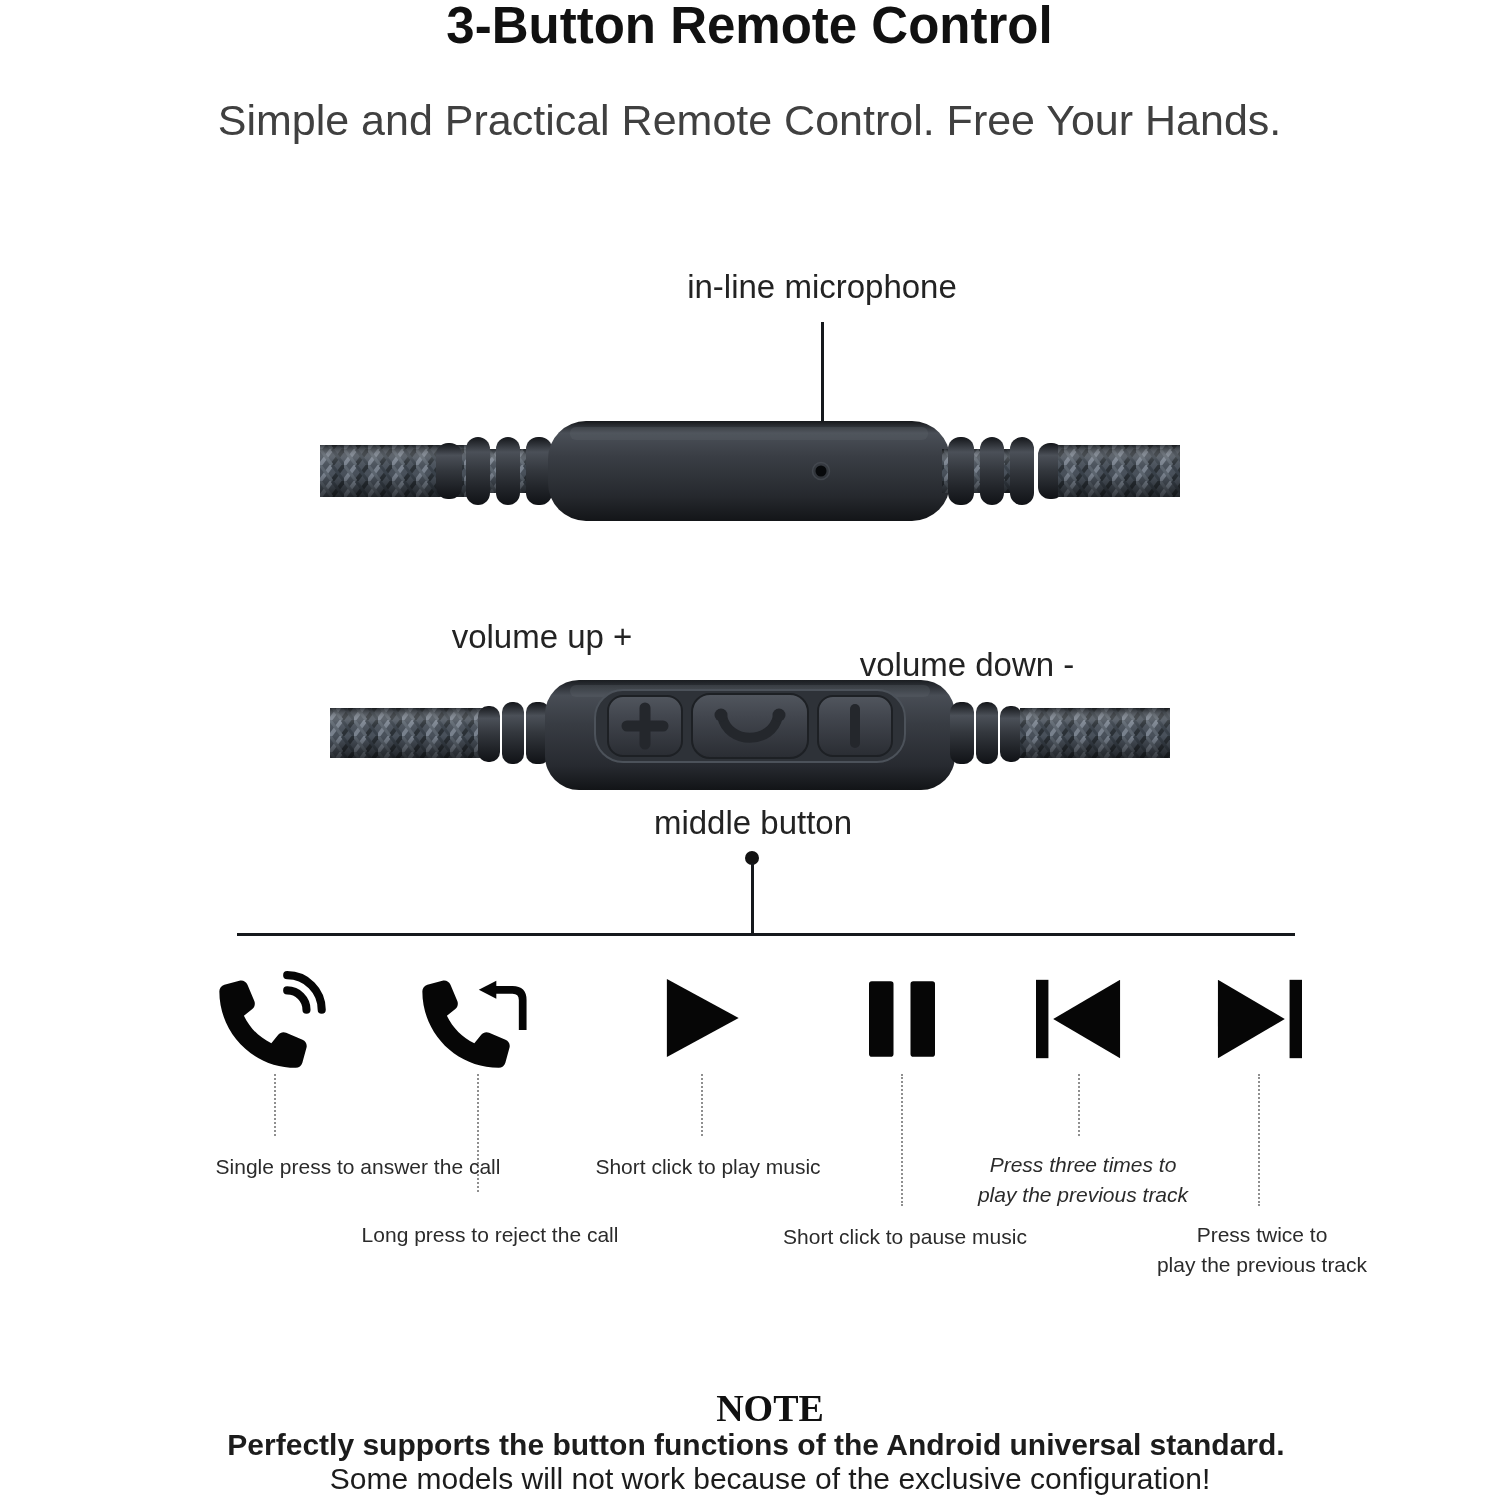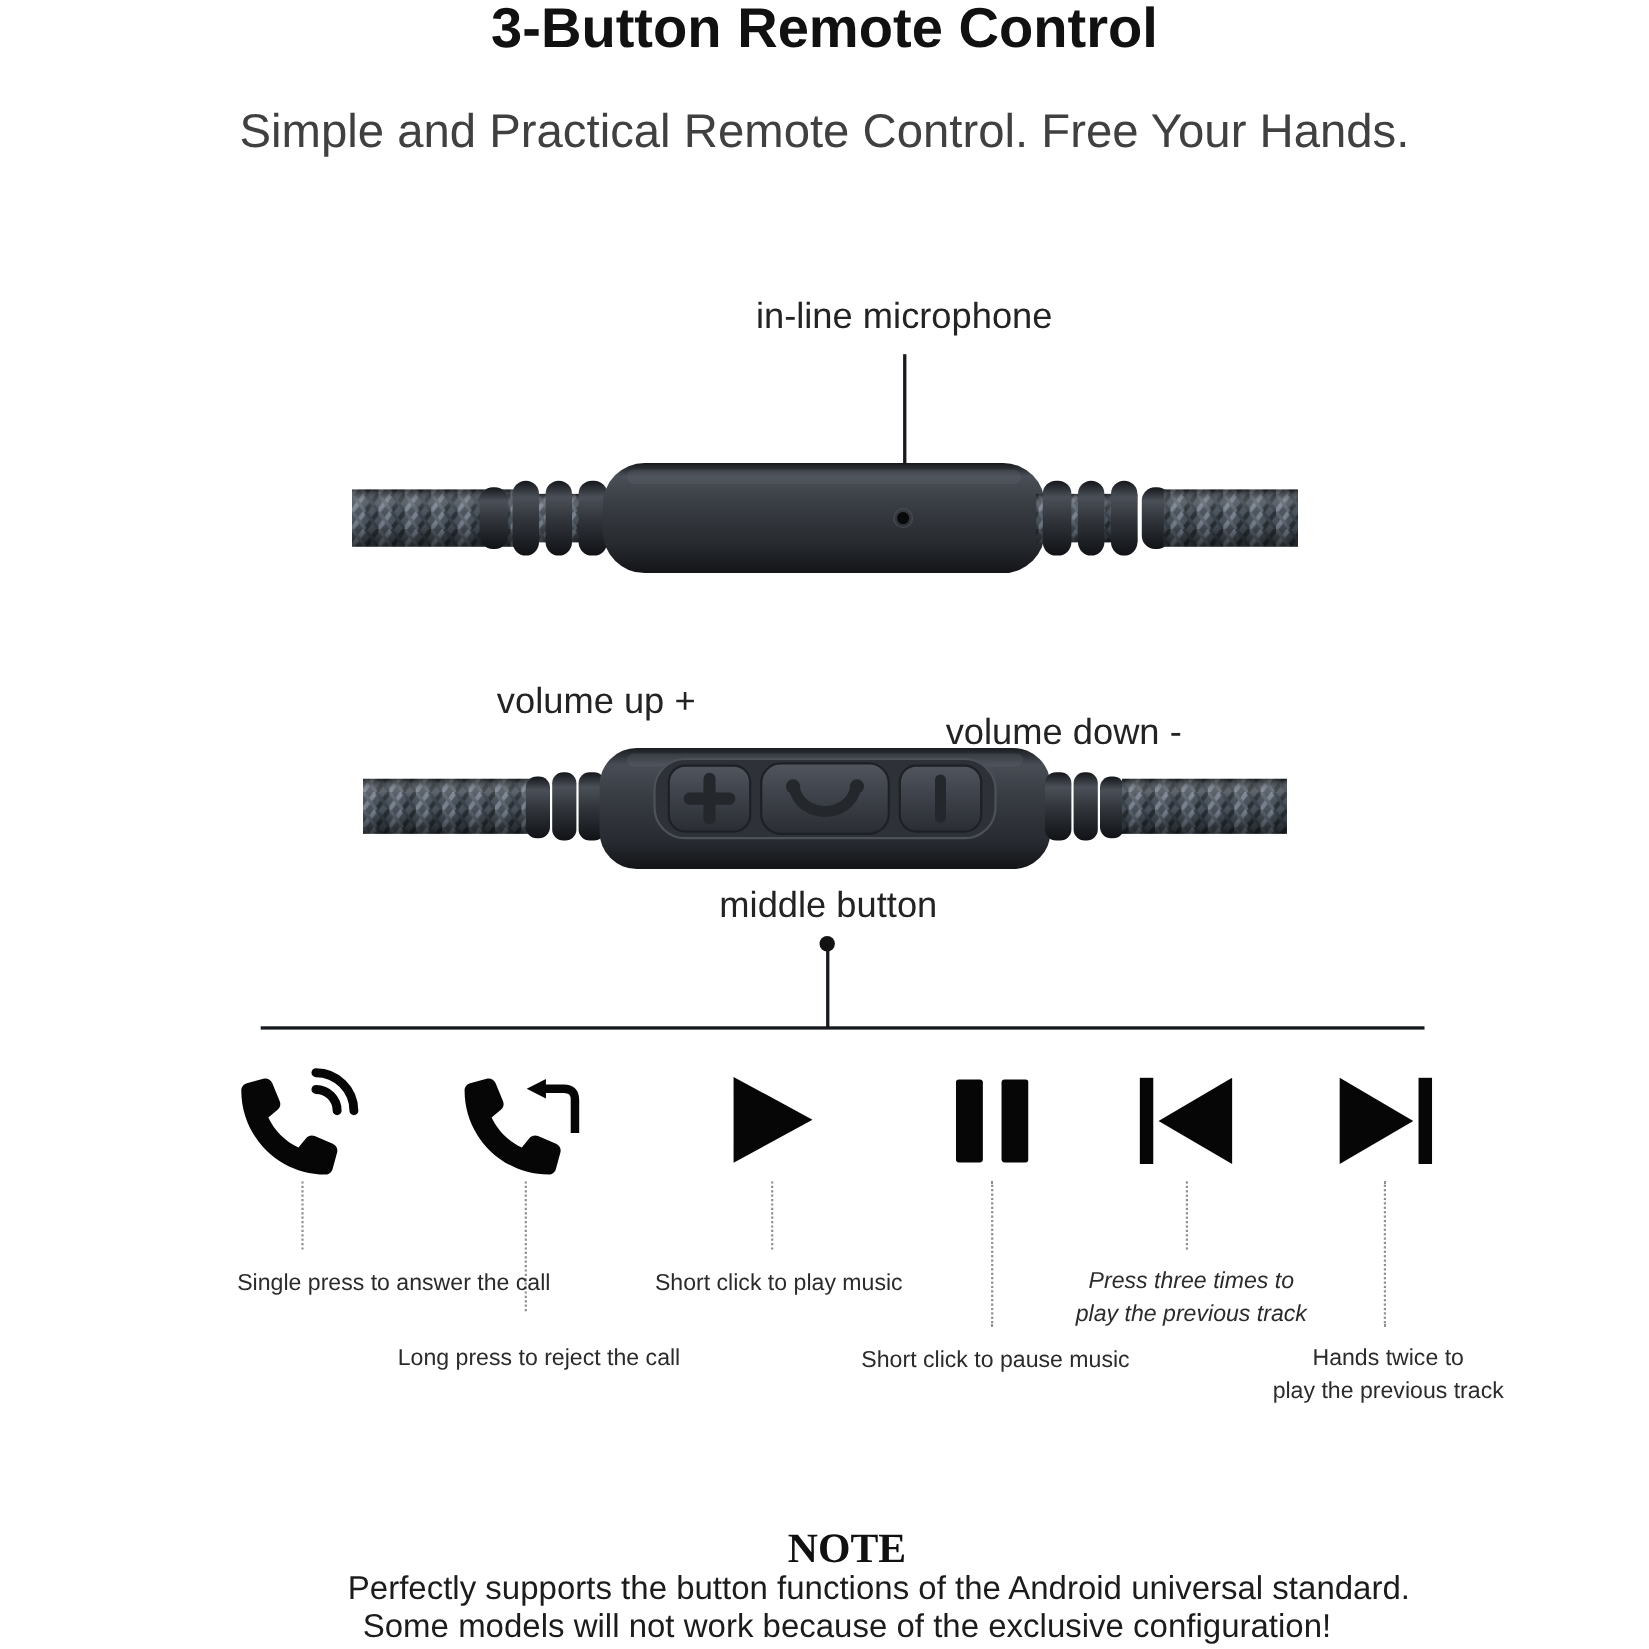--- a/index.html
+++ b/index.html
@@ -239,21 +239,21 @@
     <span>Short click to play music</span>
   </div>
   <div class="abs caption" style="left:905px;top:1222px;">
     <span>Short click to pause music</span>
   </div>
   <div class="abs caption" style="left:1083px;top:1150px;font-style:italic;">
     <span>Press three times to</span>
     <span>play the previous track</span>
   </div>
   <div class="abs caption" style="left:1262px;top:1220px;">
-    <span>Hands twice to</span>
+    <span>Press twice to</span>
     <span>play the previous track</span>
   </div>
 
   <div class="abs note-h cx" style="left:770px;top:1386px;font-family:Liberation Serif, serif;">NOTE</div>
-  <div class="abs note-l cx" style="left:799px;top:1428px;">Perfectly supports the button functions of the Android universal standard.</div>
+  <div class="abs note-l cx" style="left:756px;top:1428px;font-weight:bold;">Perfectly supports the button functions of the Android universal standard.</div>
   <div class="abs note-l cx" style="left:770px;top:1462px;">Some models will not work because of the exclusive configuration!</div>
 
 </div>
 
 </body></html>

